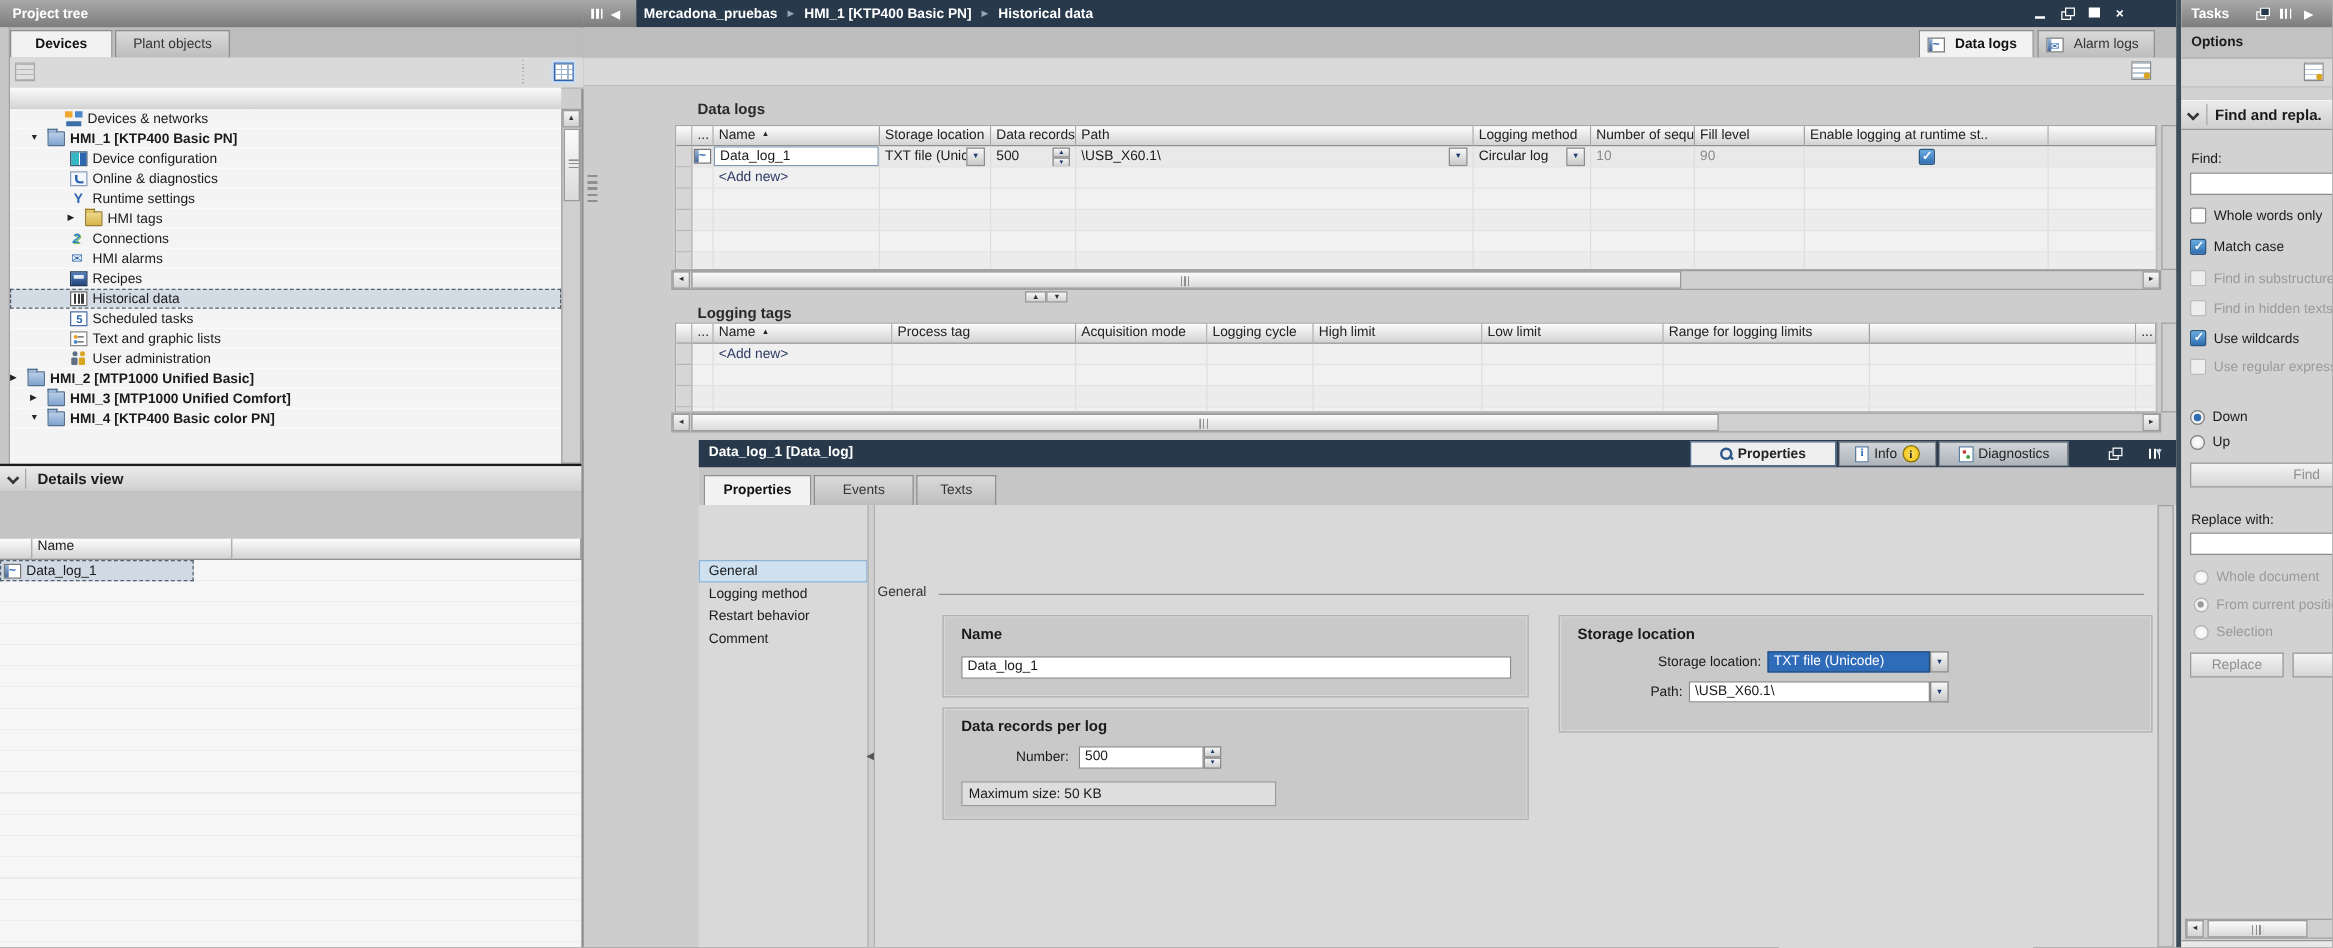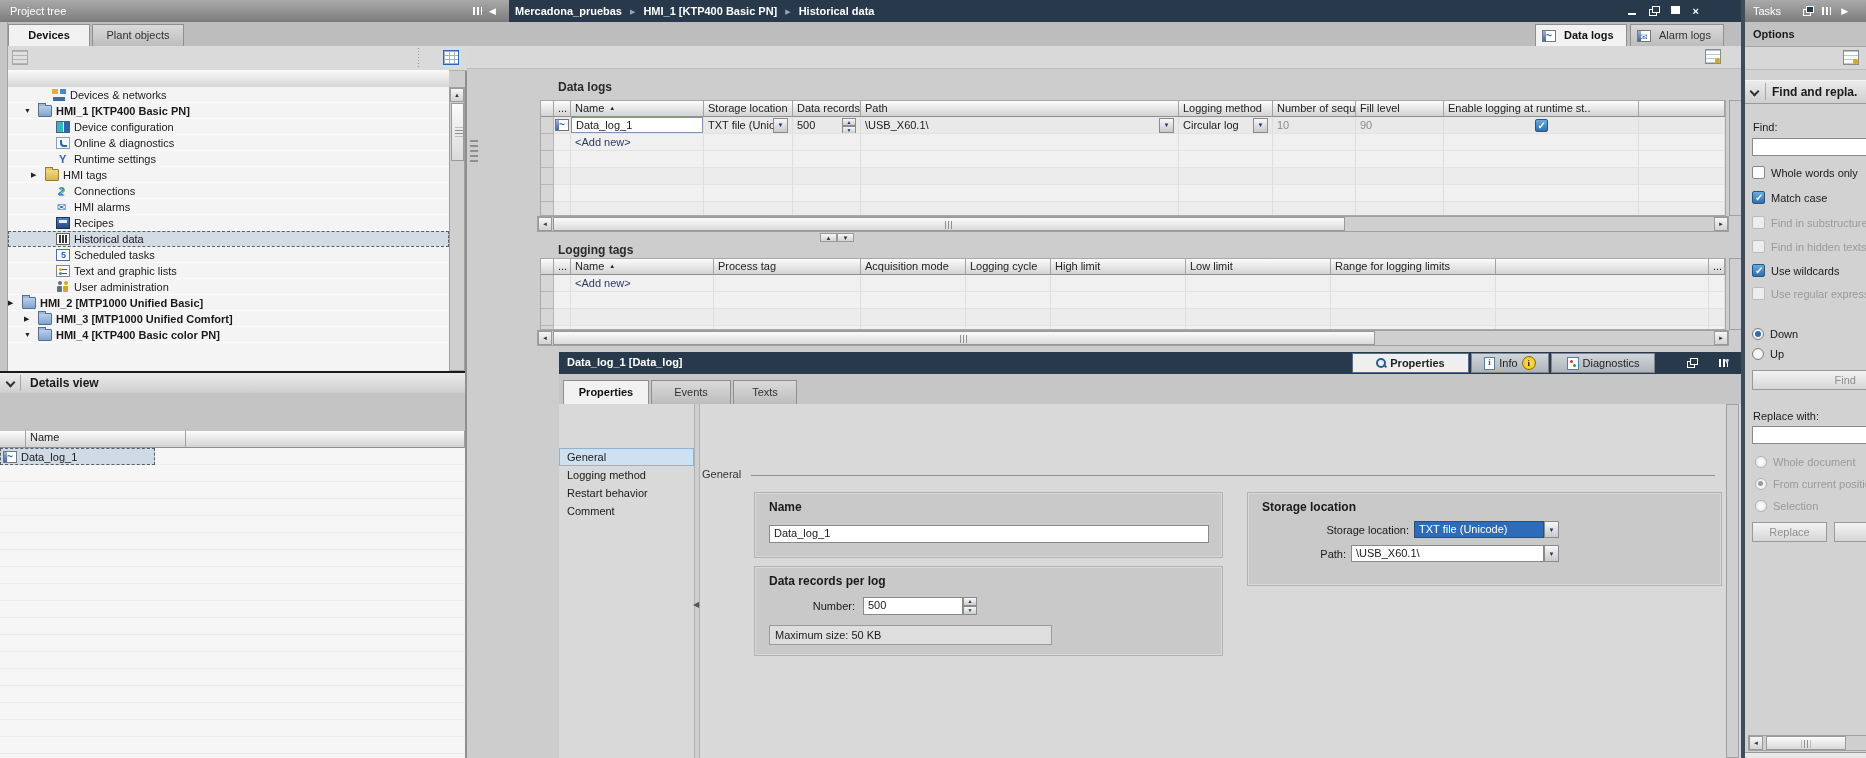--- a/index.html
+++ b/index.html
@@ -3,21 +3,21 @@
 <meta charset="utf-8">
 <style>
   html,body{margin:0;padding:0;background:#8e8e8e}
   #app{position:relative;width:1866px;height:758px;overflow:hidden;background:#cdcdcd;
        font-family:"Liberation Sans",sans-serif;font-size:11px;color:#1a1a1a;-webkit-font-smoothing:antialiased}
   .abs{position:absolute}
   .b{font-weight:bold}
   .nowrap{white-space:nowrap;overflow:hidden}
 
   
-  .titlebar{background:linear-gradient(#a9a9a9,#7c7c7c);color:#fff;font-weight:normal;line-height:22px;height:22px}
+  .titlebar{background:linear-gradient(#a9a9a9,#7c7c7c);color:#fff;font-weight:bold;line-height:22px;height:22px}
   .navy{background:#28394b;color:#fff}
   .tab{position:absolute;height:22px;line-height:21px;text-align:center;background:linear-gradient(#dadada,#bdbdbd);
        border:1px solid #8f8f8f;border-bottom:none;color:#333;box-sizing:border-box;white-space:nowrap;overflow:hidden}
   .tab.act{background:#f2f2f2;font-weight:bold;color:#111}
   .sep::before{content:"▶";font-size:7px;color:#93a6ba;margin:0 8px;vertical-align:1px}
 
   
   .chev{display:inline-block;width:8px;height:8px;position:relative}
   .chev::before{content:"";position:absolute;left:1px;top:0;width:5px;height:5px;border-right:2px solid #333;border-bottom:2px solid #333;transform:rotate(45deg)}
 
@@ -202,21 +202,21 @@
         <span class="lbl">Device configuration</span>
       </div>
       <div class="trw lv1">
         <span class="tic diag"></span>
         <span class="lbl">Online &amp; diagnostics</span>
       </div>
       <div class="trw lv1">
         <span class="tic runtime"></span>
         <span class="lbl">Runtime settings</span>
       </div>
-      <div class="trw lv1" style="padding-left:23px">
+      <div class="trw lv1" style="padding-left:46px">
         <span class="exp r"></span>
           <span class="tic tags"></span>
         <span class="lbl">HMI tags</span>
       </div>
       <div class="trw lv1">
         <span class="tic conn"></span>
         <span class="lbl">Connections</span>
       </div>
       <div class="trw lv1">
         <span class="tic alarm"></span>
@@ -586,21 +586,21 @@
       </div>
 
       <div class="group abs" style="left:195px;top:162px;width:469px;height:90px">
         <div class="b abs" style="left:14px;top:7px;font-size:12px">Data records per log</div>
         <div class="glabel abs" style="left:20px;top:33px;width:80px">Number:</div>
         <div class="tbx abs" style="left:108px;top:30px;width:100px;height:18px;border-color:#8a8a8a">500</div>
         <div class="spin abs" style="left:208px;top:30px;height:18px">
             <span>▲</span>
             <span>▼</span>
           </div>
-        <div class="abs" style="left:14px;top:58px;width:283px;height:20px;background:#dedede;border:1px solid #9a9a9a;box-sizing:border-box;line-height:18px;padding-left:5px">Maximum size: 50 KB</div>
+        <div class="abs" style="left:14px;top:58px;width:252px;height:20px;background:#dedede;border:1px solid #9a9a9a;box-sizing:border-box;line-height:18px;padding-left:5px">Maximum size: 50 KB</div>
       </div>
 
       <div class="group abs" style="left:688px;top:88px;width:475px;height:94px">
         <div class="b abs" style="left:14px;top:7px;font-size:12px">Storage location</div>
         <div class="glabel abs" style="left:20px;top:31px;width:141px">Storage location:</div>
         <div class="combosel abs" style="left:166px;top:28px;width:130px;height:17px">TXT file (Unicode)</div>
         <div class="cbtn abs" style="left:296px;top:28px;height:17px"></div>
         <div class="glabel abs" style="left:20px;top:55px;width:78px">Path:</div>
         <div class="tbx abs" style="left:103px;top:52px;width:193px;height:17px;border-color:#8a8a8a">\USB_X60.1\</div>
         <div class="cbtn abs" style="left:296px;top:52px;height:17px"></div>

